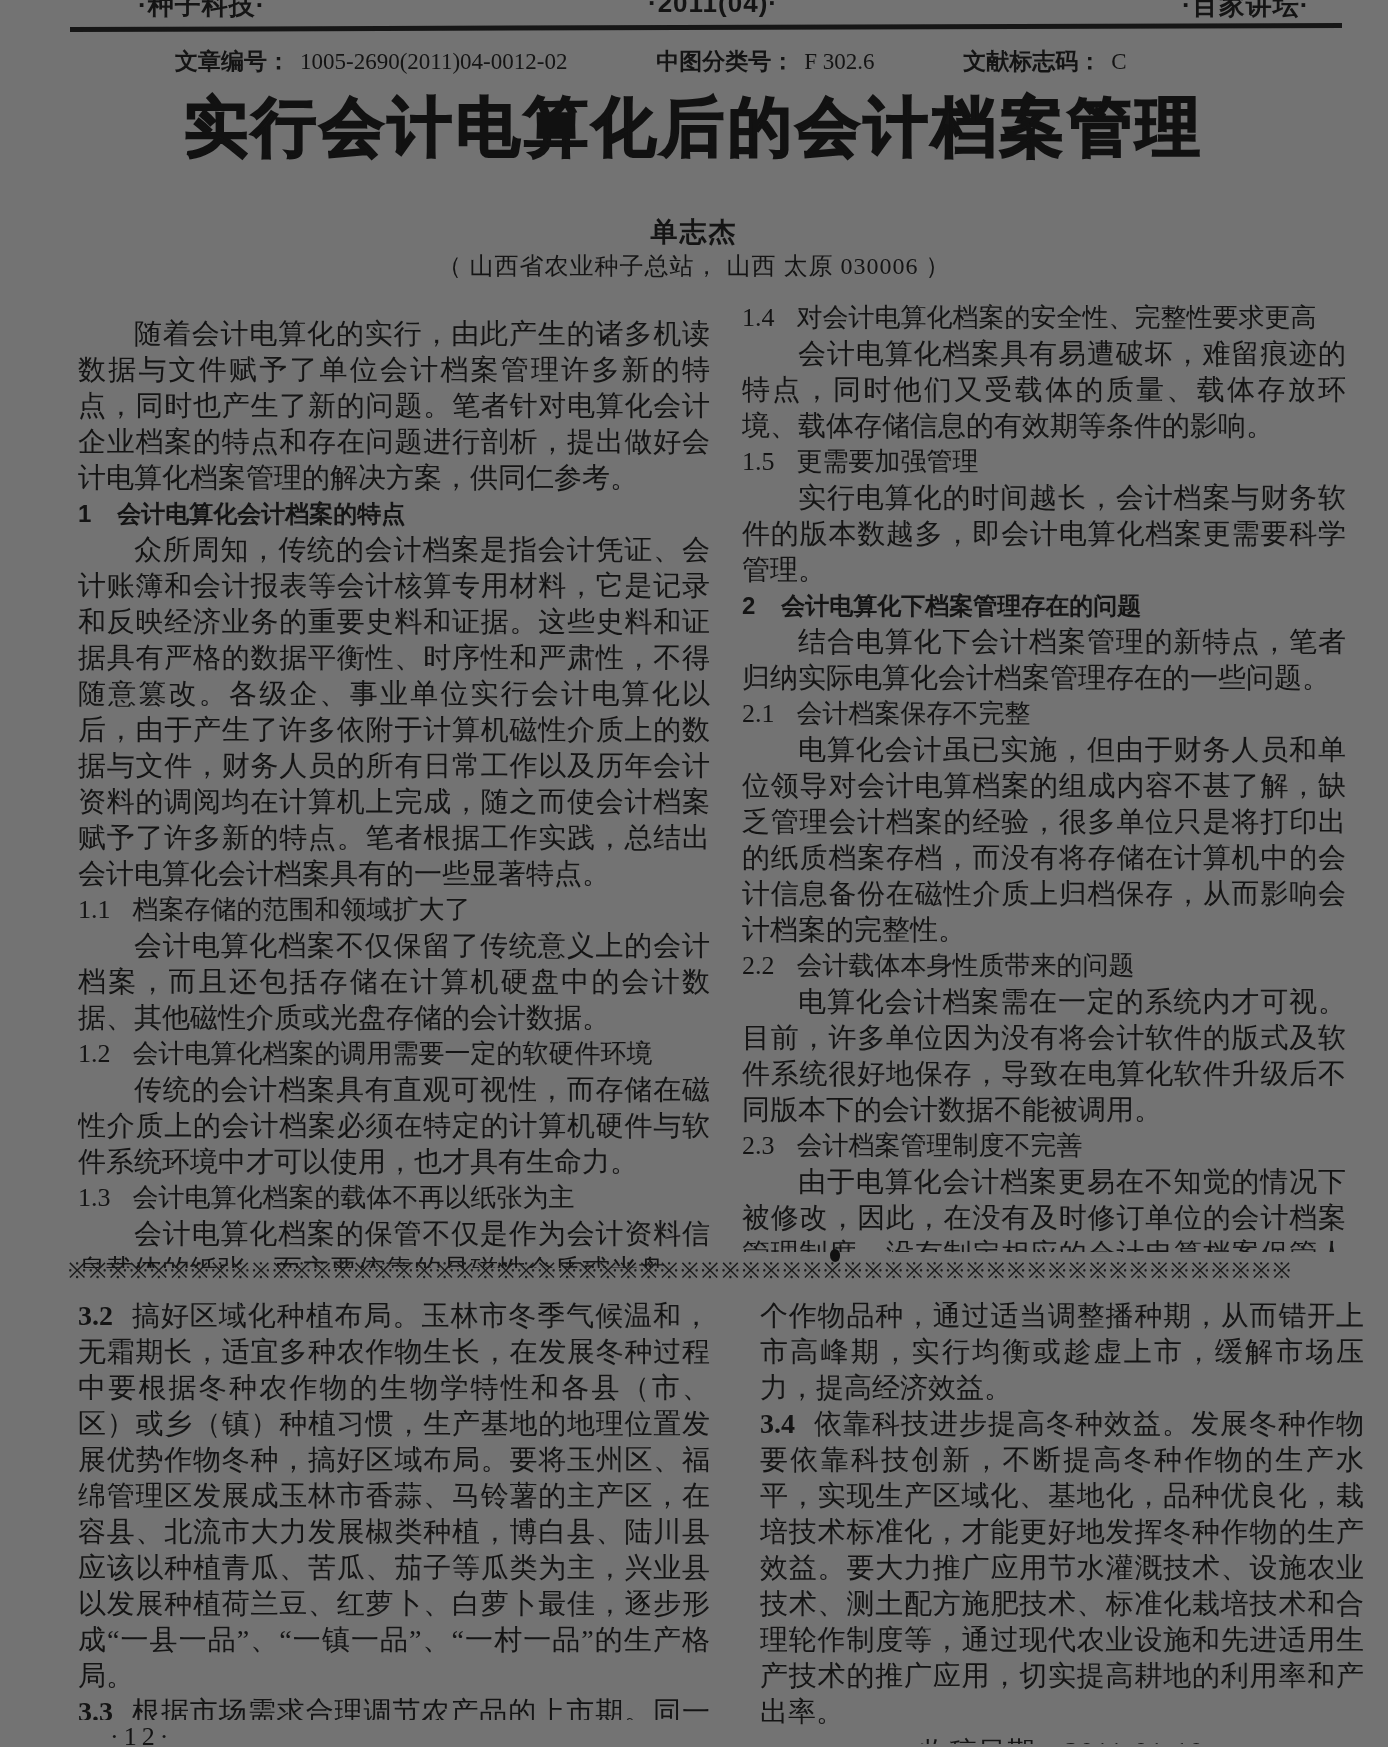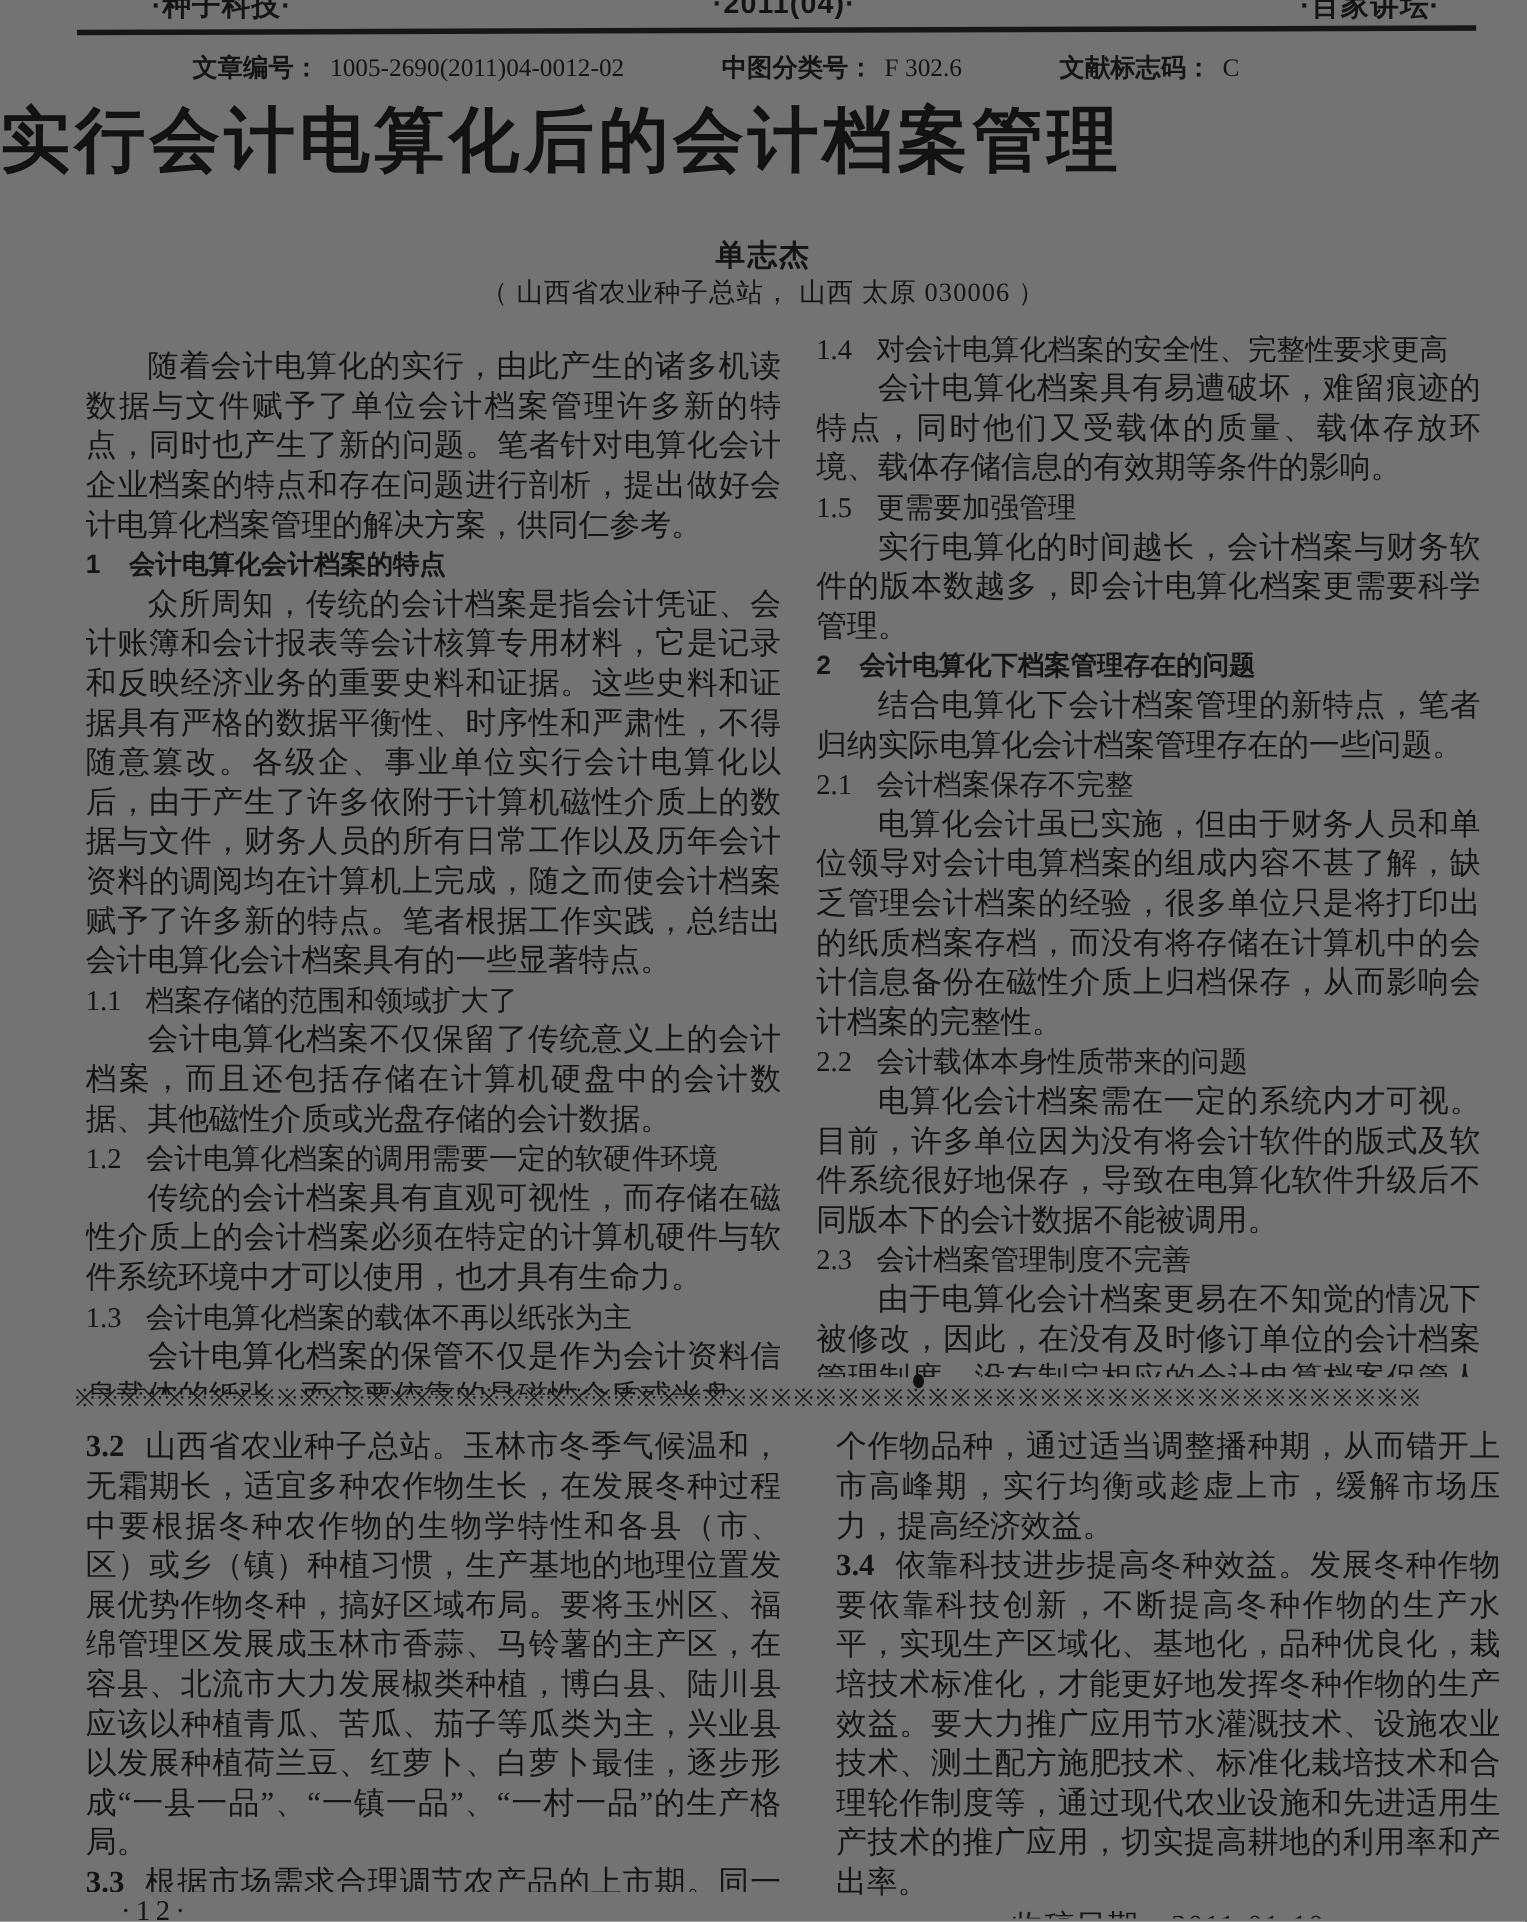--- a/index.html
+++ b/index.html
@@ -19,22 +19,22 @@
   .rule{
     position:absolute;top:25px;left:70px;width:1272px;height:5px;background:#161616;
     transform:rotate(-0.18deg);
   }
   .meta{position:absolute;top:46px;left:148px;font-size:23px;white-space:nowrap;}
   .meta-group{display:inline-block;}
   .meta-group + .meta-group{margin-left:56px;}
   .meta .label{font-family:"Liberation Sans","DejaVu Sans",sans-serif;font-weight:bold;margin-left:27px;}
   .meta .value{margin-left:10px;}
   .title{
-    position:absolute;top:84px;left:0;width:100%;margin:0;
-    font-family:"Liberation Sans","DejaVu Sans",sans-serif;font-weight:normal;
+    position:absolute;top:84px;left:0;width:100%;margin:0;text-align:center;
+    font-family:"Liberation Sans","DejaVu Sans",sans-serif;font-weight:bold;
     font-size:64px;letter-spacing:4px;-webkit-text-stroke:2px #111;
   }
   .author{
     position:absolute;top:214px;left:0;width:100%;text-align:center;
     font-family:"Liberation Sans","DejaVu Sans",sans-serif;font-weight:bold;
     font-size:27px;letter-spacing:2px;
   }
   .affil{
     position:absolute;top:250px;left:0;width:100%;text-align:center;
     font-size:24px;letter-spacing:1px;
@@ -114,21 +114,21 @@
       <div class="blk h2"><span class="num">2.2</span><span class="txt">会计载体本身性质带来的问题</span></div>
       <div class="blk para">电算化会计档案需在一定的系统内才可视。目前，许多单位因为没有将会计软件的版式及软件系统很好地保存，导致在电算化软件升级后不同版本下的会计数据不能被调用。</div>
       <div class="blk h2"><span class="num">2.3</span><span class="txt">会计档案管理制度不完善</span></div>
       <div class="blk para">由于电算化会计档案更易在不知觉的情况下被修改，因此，在没有及时修订单位的会计档案管理制度，没有制定相应的会计电算档案保管人员职责的情况下，会计档案的人为破坏和自然损坏现象在所难免。</div>
     </div>
 
   <div class="ink-dot"></div>
   <div class="ornament-divider">※※※※※※※※※※※※※※※※※※※※※※※※※※※※※※※※※※※※※※※※※※※※※※※※※※※※※※※※※※※※</div>
 
   <div class="col col-bl">
-      <div class="blk h3para"><span class="num">3.2</span><span class="head">山西省农业种子总站。</span><span class="txt">玉林市冬季气候温和，无霜期长，适宜多种农作物生长，在发展冬种过程中要根据冬种农作物的生物学特性和各县（市、区）或乡（镇）种植习惯，生产基地的地理位置发展优势作物冬种，搞好区域布局。要将玉州区、福绵管理区发展成玉林市香蒜、马铃薯的主产区，在容县、北流市大力发展椒类种植，博白县、陆川县应该以种植青瓜、苦瓜、茄子等瓜类为主，兴业县以发展种植荷兰豆、红萝卜、白萝卜最佳，逐步形成“一县一品”、“一镇一品”、“一村一品”的生产格局。</span></div>
+      <div class="blk h3para"><span class="num">3.2</span><span class="head">搞好区域化种植布局。</span><span class="txt">玉林市冬季气候温和，无霜期长，适宜多种农作物生长，在发展冬种过程中要根据冬种农作物的生物学特性和各县（市、区）或乡（镇）种植习惯，生产基地的地理位置发展优势作物冬种，搞好区域布局。要将玉州区、福绵管理区发展成玉林市香蒜、马铃薯的主产区，在容县、北流市大力发展椒类种植，博白县、陆川县应该以种植青瓜、苦瓜、茄子等瓜类为主，兴业县以发展种植荷兰豆、红萝卜、白萝卜最佳，逐步形成“一县一品”、“一镇一品”、“一村一品”的生产格局。</span></div>
       <div class="blk h3para"><span class="num">3.3</span><span class="head">根据市场需求合理调节农产品的上市期。</span><span class="txt">同一种作物，可有计划地安排种植早、中、晚熟品种，或者同一</span></div>
     </div>
   <div class="col col-br">
       <div class="blk para_flush">个作物品种，通过适当调整播种期，从而错开上市高峰期，实行均衡或趁虚上市，缓解市场压力，提高经济效益。</div>
       <div class="blk h3para"><span class="num">3.4</span><span class="head">依靠科技进步提高冬种效益。</span><span class="txt">发展冬种作物要依靠科技创新，不断提高冬种作物的生产水平，实现生产区域化、基地化，品种优良化，栽培技术标准化，才能更好地发挥冬种作物的生产效益。要大力推广应用节水灌溉技术、设施农业技术、测土配方施肥技术、标准化栽培技术和合理轮作制度等，通过现代农业设施和先进适用生产技术的推广应用，切实提高耕地的利用率和产出率。</span></div>
       <div class="blk received">收稿日期：2011-01-10</div>
     </div>
 
   <div class="page-number">·12·</div>
 

